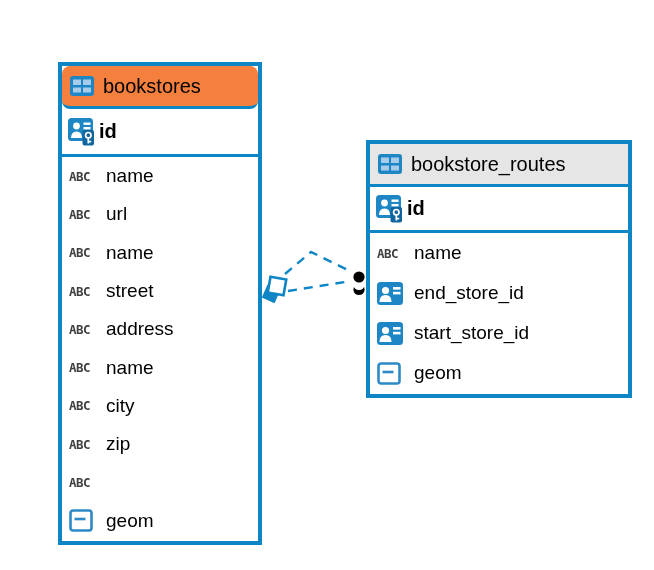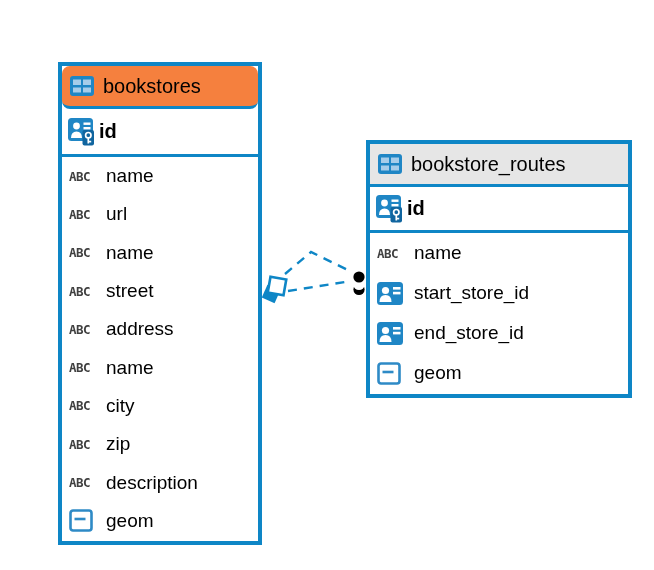--- a/index.html
+++ b/index.html
@@ -120,21 +120,20 @@
       <div class="row">
         <span class="icon-cell">
             <span class="abc">ABC</span>
           </span>
         <span class="col-label">zip</span>
       </div>
       <div class="row">
         <span class="icon-cell">
             <span class="abc">ABC</span>
           </span>
-        <span class="col-label">description</span>
       </div>
       <div class="row">
         <span class="icon-cell">
           <svg width="24" height="23" viewBox="0 0 24 23">
             <rect x="1.5" y="1.5" width="21" height="20" rx="2.5" fill="#fff" stroke="#2E8AC6" stroke-width="2.6"></rect>
             <line x1="5.5" y1="10" x2="16.5" y2="10" stroke="#2E8AC6" stroke-width="2.6"></line>
           </svg>
         </span>
         <span class="col-label">geom</span>
       </div>
@@ -182,33 +181,33 @@
       <div class="row">
         <span class="icon-cell">
           <svg width="26" height="23" viewBox="0 0 26 23">
             <rect width="26" height="23" rx="3.5" fill="#1F86C5"></rect>
             <circle cx="8.5" cy="8.5" r="3.6" fill="#fff"></circle>
             <path d="M2.5 20 q0 -7 6 -7 t6 7 z" fill="#fff"></path>
             <rect x="16" y="5" width="7.5" height="2.6" fill="#fff"></rect>
             <rect x="16" y="9.8" width="7.5" height="2.6" fill="#fff"></rect>
           </svg>
         </span>
-        <span class="col-label">start_store_id</span>
+        <span class="col-label">end_store_id</span>
       </div>
       <div class="row">
         <span class="icon-cell">
           <svg width="26" height="23" viewBox="0 0 26 23">
             <rect width="26" height="23" rx="3.5" fill="#1F86C5"></rect>
             <circle cx="8.5" cy="8.5" r="3.6" fill="#fff"></circle>
             <path d="M2.5 20 q0 -7 6 -7 t6 7 z" fill="#fff"></path>
             <rect x="16" y="5" width="7.5" height="2.6" fill="#fff"></rect>
             <rect x="16" y="9.8" width="7.5" height="2.6" fill="#fff"></rect>
           </svg>
         </span>
-        <span class="col-label">end_store_id</span>
+        <span class="col-label">start_store_id</span>
       </div>
       <div class="row">
         <span class="icon-cell">
           <svg width="24" height="23" viewBox="0 0 24 23">
             <rect x="1.5" y="1.5" width="21" height="20" rx="2.5" fill="#fff" stroke="#2E8AC6" stroke-width="2.6"></rect>
             <line x1="5.5" y1="10" x2="16.5" y2="10" stroke="#2E8AC6" stroke-width="2.6"></line>
           </svg>
         </span>
         <span class="col-label">geom</span>
       </div>

